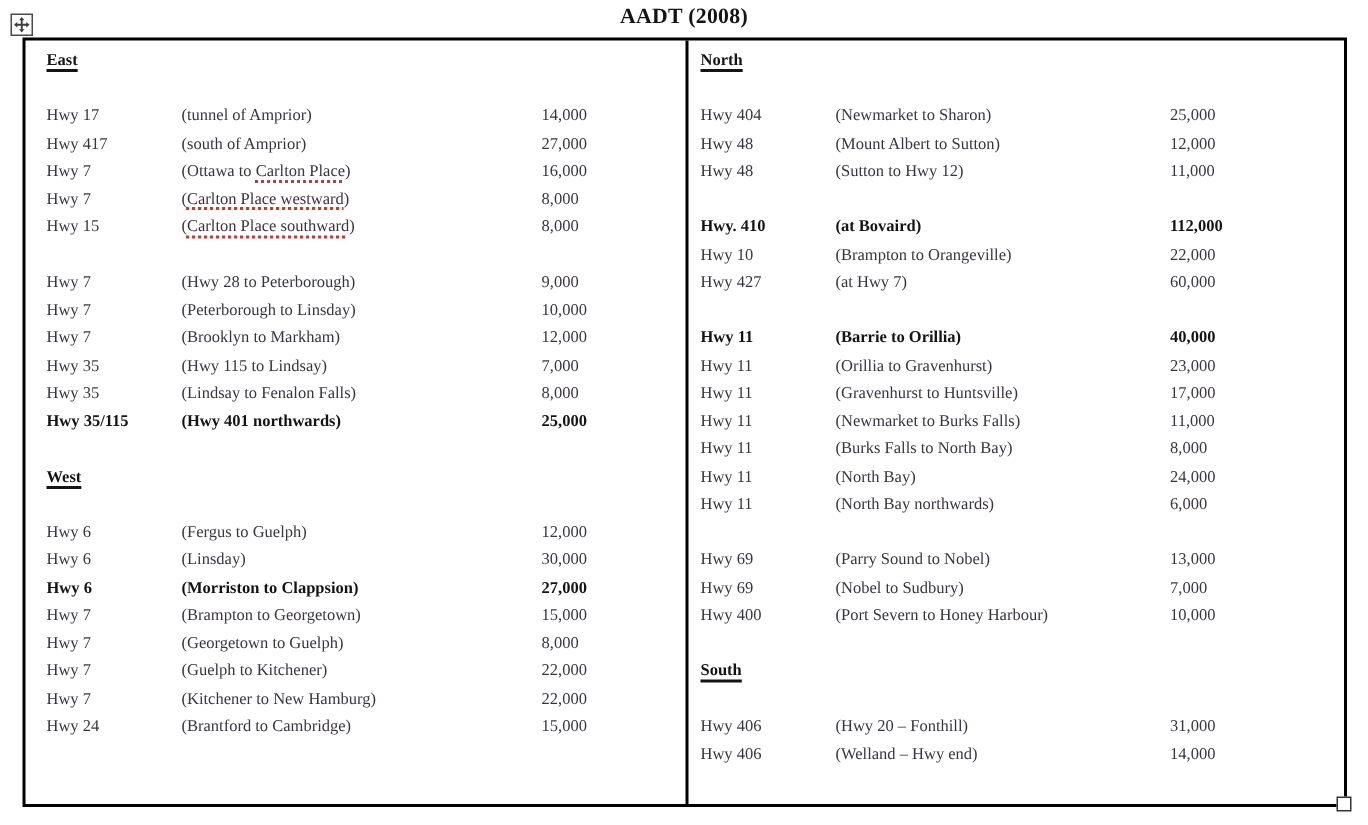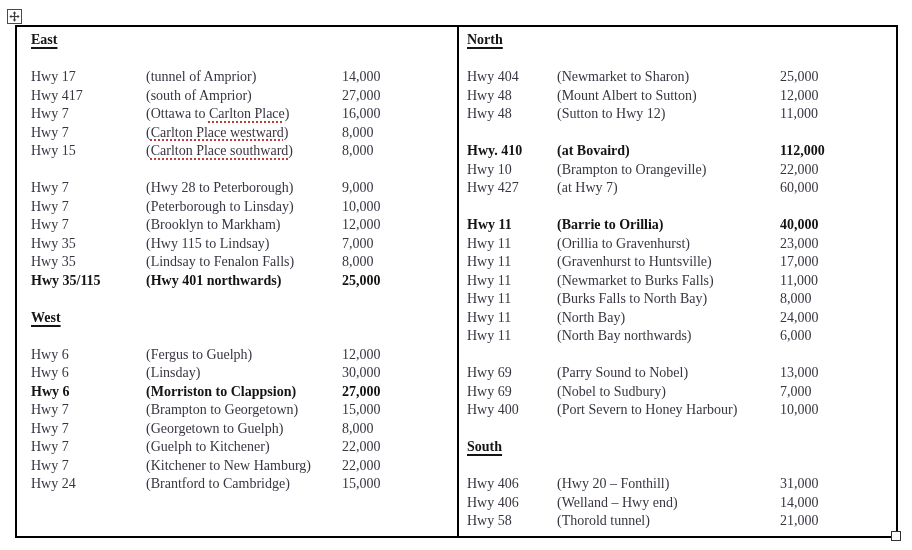--- a/index.html
+++ b/index.html
@@ -48,31 +48,31 @@
     width: 883px;
     height: 513px;
     border: 2px solid #000000;
     box-sizing: border-box;
     display: flex;
     background: #ffffff;
   }
   .col { box-sizing: border-box; padding-top: 4px; }
   .col-left  { width: 442px; border-right: 2px solid #000000; padding-left: 14px; }
   .col-right { width: 437px; padding-left: 8px; }
-  .line { height: 18.5px; line-height: 18.4px; font-size: 14px; }
+  .line { height: 18.5px; line-height: 18.4px; font-size: 11px; }
   .sec-line { }
   .sec-label {
     font-weight: bold;
     color: #141414;
     text-decoration: underline;
     text-decoration-thickness: 1.5px;
     text-underline-offset: 3px;
   }
   .row { display: flex; color: #3a3440; }
-  .col-left  .row { padding-right: 51px; gap: 25px; }
+  .col-left  .row { padding-right: 32px; }
   .col-right .row { padding-right: 52px; }
   .row.bold { font-weight: bold; color: #141414; }
   .hwy  { flex: none; width: 90px; }
   .desc { flex: 1; min-width: 0; white-space: nowrap; }
   .val  { flex: none; width: 64px; }
   .sp-mark {
     text-decoration: underline;
     text-decoration-style: dotted;
     text-decoration-color: #b5413c;
     text-decoration-thickness: 1.5px;
@@ -97,20 +97,21 @@
 <div class="page">
 
   <div class="move-handle">
     <span>
       <svg width="11" height="11" viewBox="0 0 16 16">
         <path d="M8 0.5 L10.6 3.6 H8.9 V7.1 H12.4 V5.4 L15.5 8 L12.4 10.6 V8.9 H8.9 V12.4 H10.6 L8 15.5 L5.4 12.4 H7.1 V8.9 H3.6 V10.6 L0.5 8 L3.6 5.4 V7.1 H7.1 V3.6 H5.4 Z" fill="#3c3c3c"></path>
       </svg>
     </span>
   </div>
 
+  <div class="doc-title">AADT (2008)</div>
 
   <div class="aadt-table">
     <div class="col col-left" id="col-left">
         <div class="line sec-line"><span class="sec-label">East</span></div>
         <div class="line"></div>
         <div class="line row">
           <span class="hwy">Hwy 17</span>
           <span class="desc"><span>(tunnel of Amprior)</span></span>
           <span class="val">14,000</span>
         </div>
@@ -301,23 +302,18 @@
         <div class="line row">
           <span class="hwy">Hwy 406</span>
           <span class="desc"><span>(Hwy 20 – Fonthill)</span></span>
           <span class="val">31,000</span>
         </div>
         <div class="line row">
           <span class="hwy">Hwy 406</span>
           <span class="desc"><span>(Welland – Hwy end)</span></span>
           <span class="val">14,000</span>
         </div>
-        <div class="line row">
-          <span class="hwy">Hwy 58</span>
-          <span class="desc"><span>(Thorold tunnel)</span></span>
-          <span class="val">21,000</span>
-        </div>
       </div>
   </div>
 
   <div class="resize-handle"></div>
 
 </div>
 
 </body></html>

